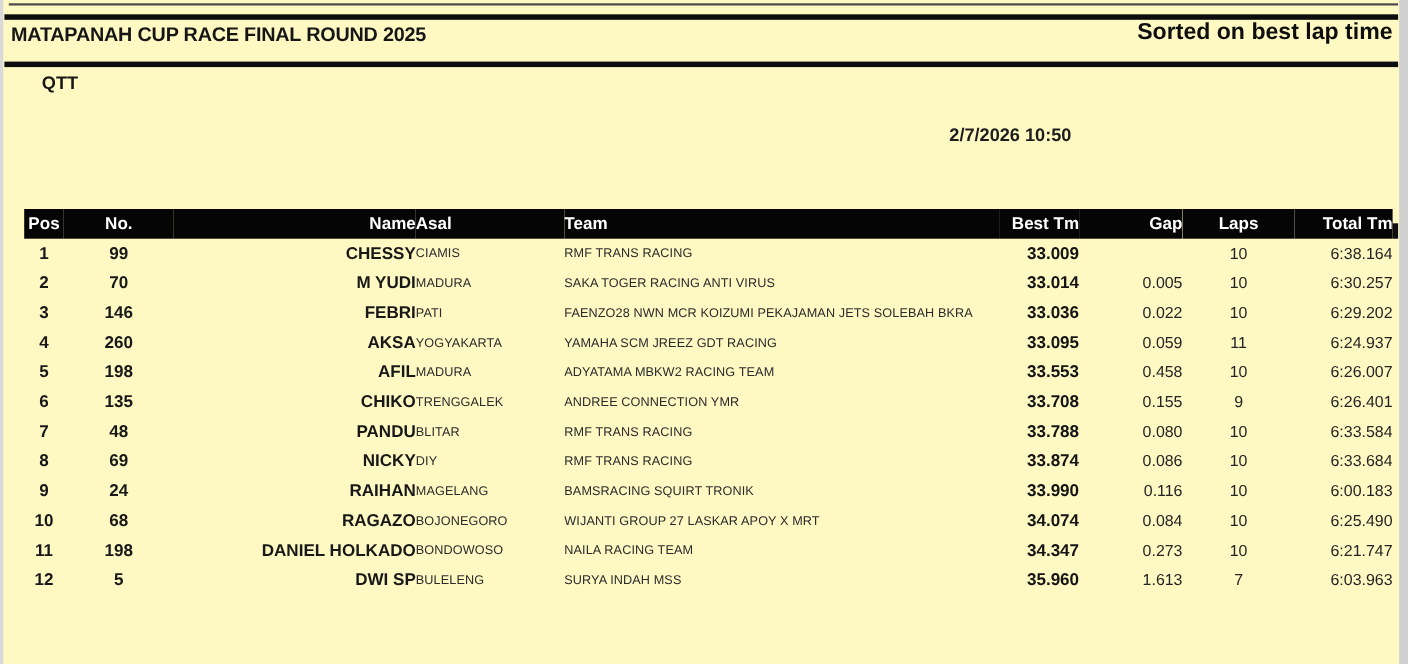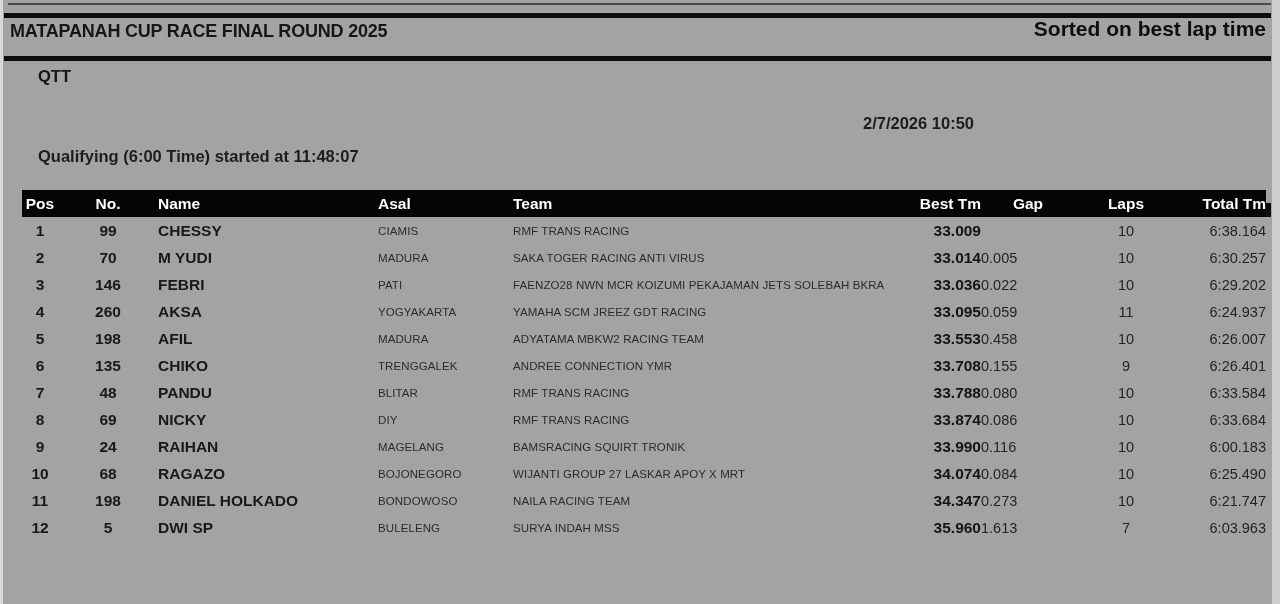--- a/index.html
+++ b/index.html
@@ -3,21 +3,21 @@
 <meta charset="utf-8">
 <style>
   html,body{margin:0;padding:0;}
   body{
     width:1280px;height:604px;
     background:#ffffff;
     font-family:"Liberation Sans", sans-serif;
     color:#1b1b1b;
     overflow:hidden;
   }
-  .page{position:relative;width:1280px;height:604px;background:#a3a3a3;}
+  .page{position:relative;width:1280px;height:604px;background:#fef9c3;}
 
   
   .edge-left{position:absolute;left:0;top:0;width:3px;height:604px;background:#d9d9d9;}
   .edge-right{position:absolute;right:0;top:0;width:8px;height:604px;background:#cfcfcf;}
 
   
   .rule-thin{position:absolute;left:8px;top:3px;width:1263px;height:2px;background:#4a4a4a;}
   .rule-1{position:absolute;left:4px;top:13px;width:1267px;height:5px;background:#0d0d0d;}
   .rule-2{position:absolute;left:4px;top:56px;width:1267px;height:5px;background:#0d0d0d;}
 
@@ -62,25 +62,25 @@
   table.results th, table.results td{
     padding:0;height:27px;vertical-align:middle;
     overflow:hidden;white-space:nowrap;
   }
   thead tr{background:#050505;}
   thead th{
     color:#ffffff;font-size:15.5px;font-weight:700;
   }
   .c-pos{text-align:center;}
   .c-no{text-align:center;}
-  .c-name{text-align:left;padding-left:1px;}
+  .c-name{text-align:right;padding-left:1px;}
   .c-asal{text-align:left;}
   .c-team{text-align:left;padding-left:2px;}
   .c-best{text-align:right;padding-right:4px;}
-  .c-gap{padding-right:4px;}
+  .c-gap{text-align:right;padding-right:4px;}
   .c-laps{text-align:center;margin-top:21px;}
   .c-total{text-align:right;padding-right:12px;}
 
   tbody td.c-pos, tbody td.c-no, tbody td.c-name{
     font-weight:700;font-size:15.5px;color:#181818;
   }
   tbody td.c-asal, tbody td.c-team{
     font-size:11.5px;font-weight:400;color:#2b2b2b;letter-spacing:0.1px;
   }
   tbody td.c-best{
@@ -107,21 +107,20 @@
 
   <div class="doc-title">MATAPANAH CUP RACE FINAL ROUND 2025</div>
   <div class="sort-label">Sorted on best lap time</div>
 
   <div class="rule-2"></div>
 
   <div class="session-code">QTT</div>
 
   <div class="event-datetime">2/7/2026 10:50</div>
 
-  <div class="session-info">Qualifying (6:00 Time) started at 11:48:07</div>
 
   <table class="results">
     <colgroup>
       <col style="width:36px">
         <col style="width:100px">
         <col style="width:220px">
       <col style="width:135px">
         <col style="width:396px">
         <col style="width:72px">
       <col style="width:94px">

